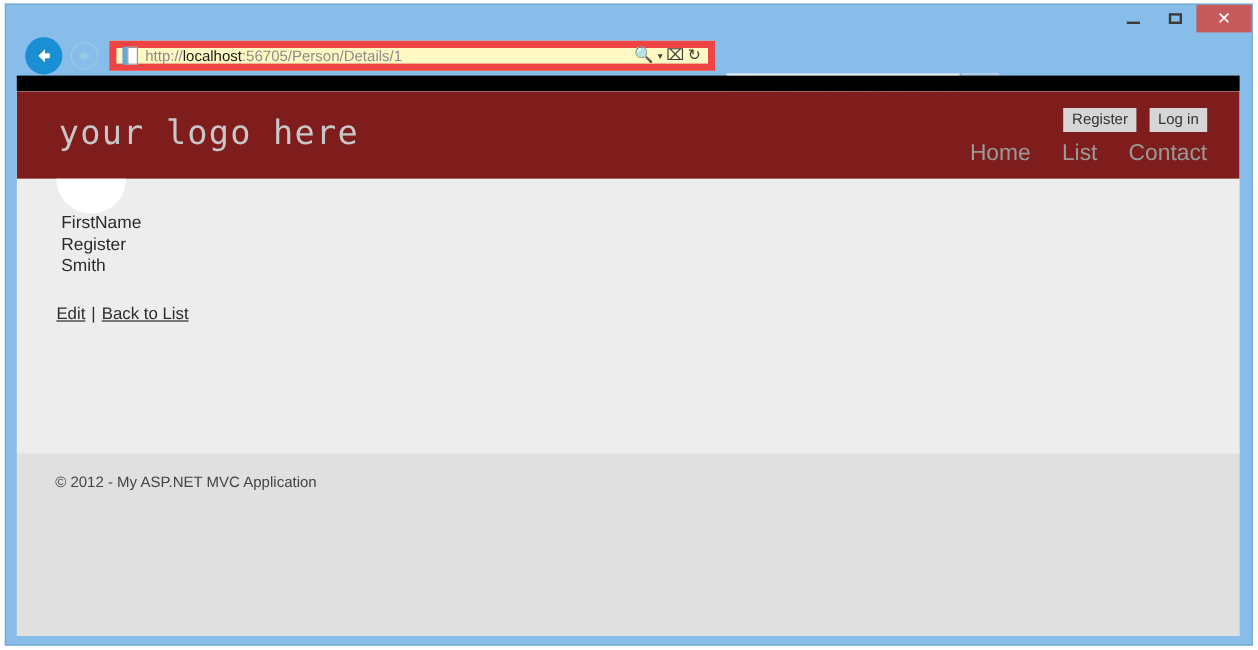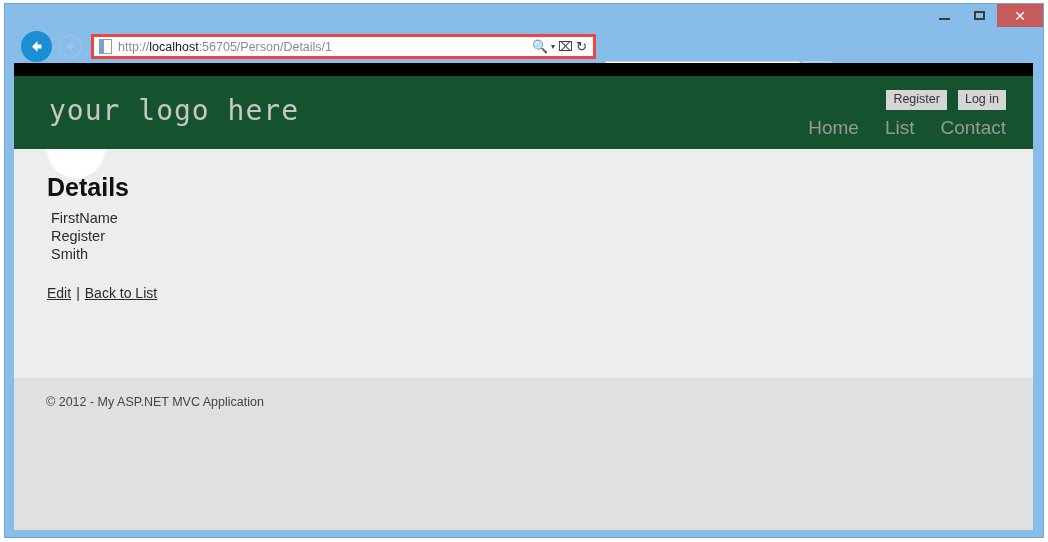--- a/index.html
+++ b/index.html
@@ -103,22 +103,22 @@
     background: transparent;
     border: 1px solid #9dc9e8;
     box-sizing: border-box;
   }
   .addressbar {
     position: absolute;
     left: 86px;
     top: 5px;
     width: 505px;
     height: 25px;
-    background: #ffffff;
-    border: 3px solid #ef4444;
+    background: #fef9c3;
+    border: 6px solid #ef4444;
     box-sizing: border-box;
     display: flex;
     align-items: center;
   }
   .page-icon {
     width: 13px;
     height: 15px;
     margin-left: 5px;
     margin-right: 6px;
     position: relative;
@@ -237,21 +237,21 @@
     top: 72px;
     width: 1019px;
     height: 454px;
     background: #e0e0e0;
     overflow: hidden;
   }
 
   .site-header {
     position: relative;
     height: 73px;
-    background: #14532d;
+    background: #7f1d1d;
   }
   .logo {
     position: absolute;
     left: 35px;
     top: 18px;
     font-family: "DejaVu Sans Mono", monospace;
     font-size: 28px;
     color: #c7c7c7;
     letter-spacing: 1px;
   }
@@ -425,21 +425,20 @@
         <span class="nav-link">Home</span>
         <span class="nav-link">List</span>
         <span class="nav-link">Contact</span>
       </div>
 
       <div class="header-bump"></div>
     </div>
 
     <div class="content">
       <div class="content-inner">
-        <h1 class="page-title">Details</h1>
         <ul class="field-list">
           <li>FirstName</li>
           <li>Register</li>
           <li>Smith</li>
         </ul>
         <div class="actions">
           <a href="#">Edit</a><span class="sep">|</span><a href="#">Back to List</a>
         </div>
       </div>
     </div>

